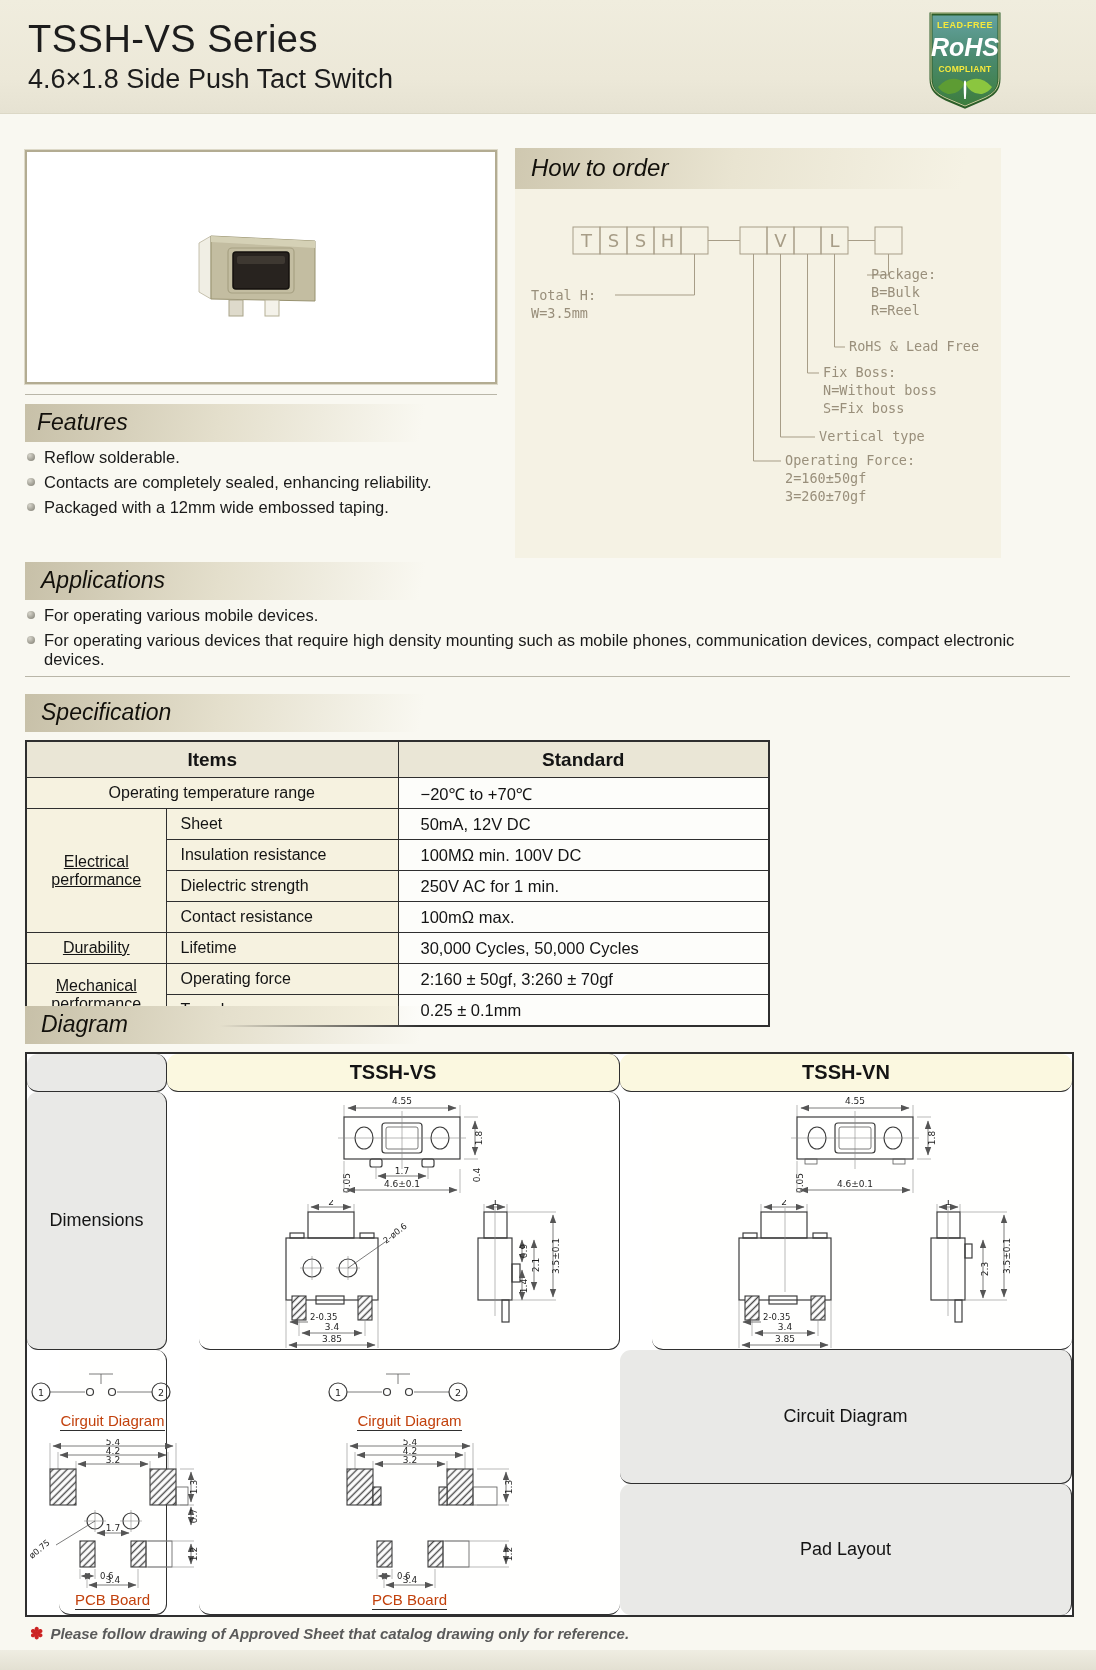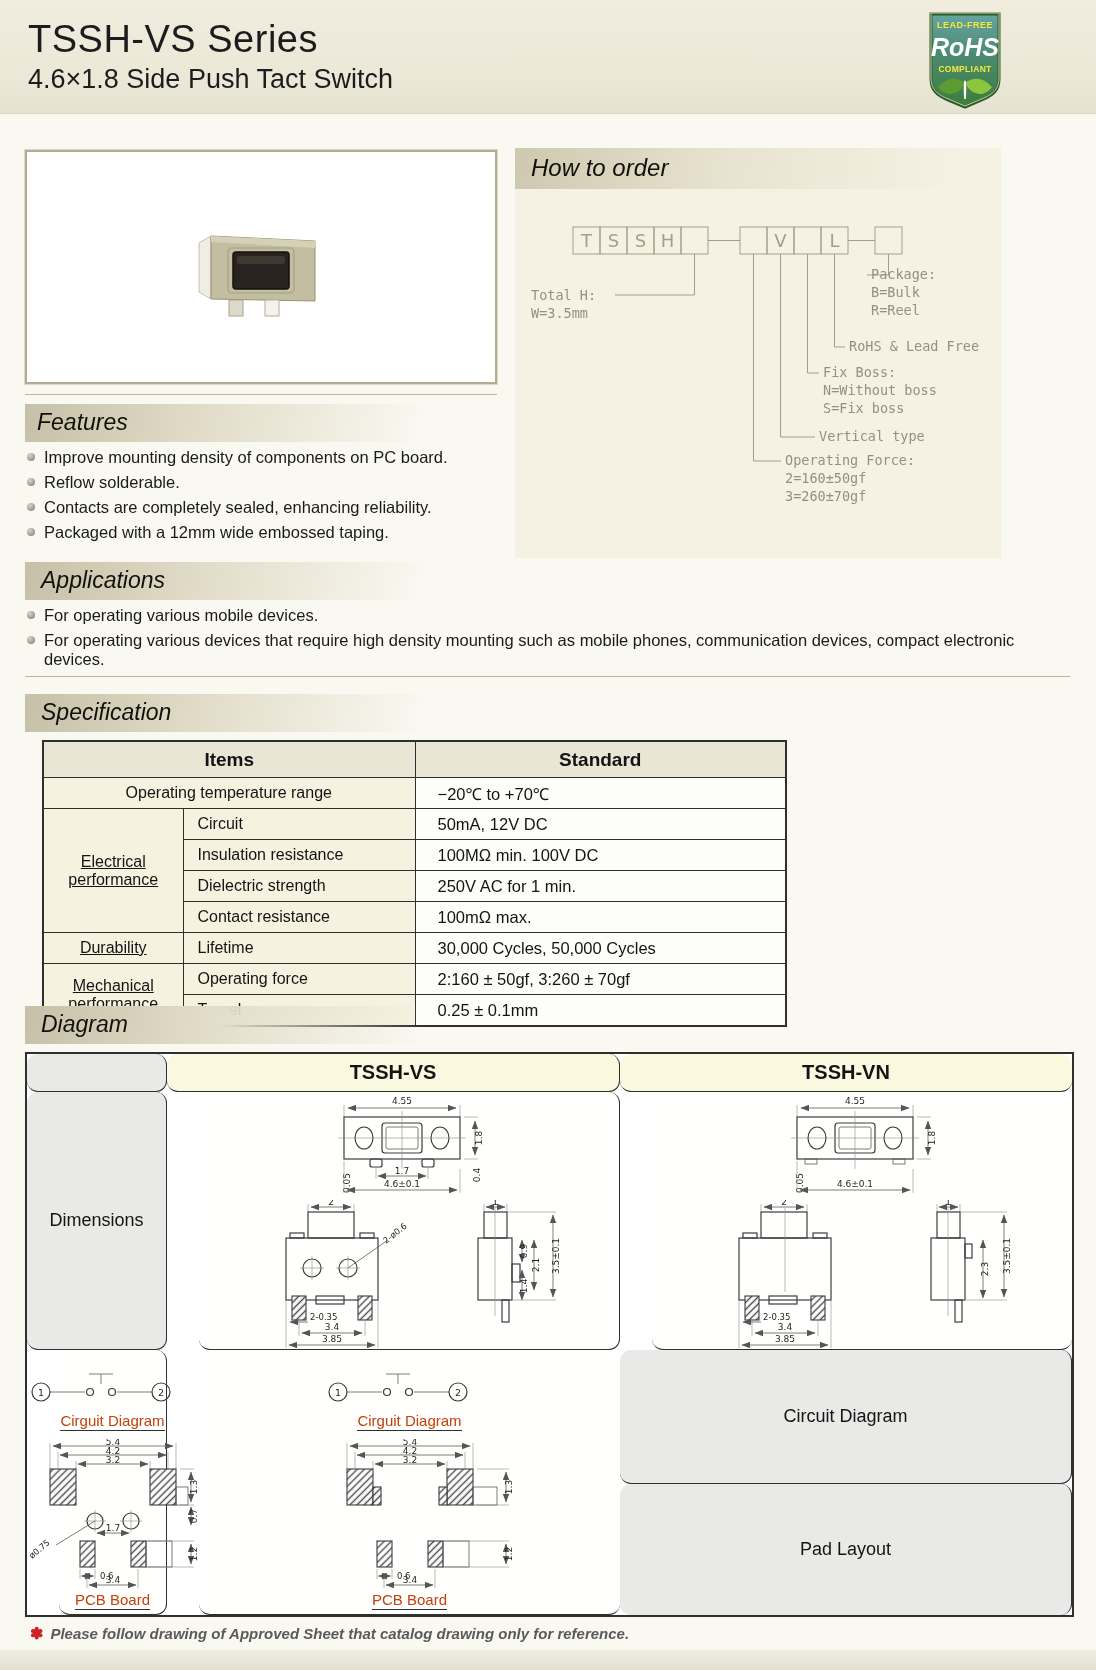--- a/index.html
+++ b/index.html
@@ -33,21 +33,21 @@
   .oltr{font-family:"DejaVu Sans",sans-serif;font-size:18px;fill:#a79d87;text-anchor:middle;}
   .oln{stroke:#a79d87;stroke-width:1;fill:none;}
 
   
   .bullets{position:absolute;left:27px;margin:0;padding:0;list-style:none;}
   .bullets li{position:relative;padding-left:17px;font-size:16.5px;line-height:19px;margin-bottom:6px;color:#1a1a1a;}
   .dot{position:absolute;left:0;top:5px;width:8px;height:8px;border-radius:50%;
        background:radial-gradient(circle at 35% 30%,#cfcdc3 10%,#8f8d82 80%);}
 
   
-  table.spec{position:absolute;left:42px;top:740px;border-collapse:collapse;table-layout:fixed;
+  table.spec{position:absolute;left:25px;top:740px;border-collapse:collapse;table-layout:fixed;
              width:743px;font-size:16px;}
   table.spec,table.spec th,table.spec td{border:1px solid #2f2f2f;}
   table.spec{border:2px solid #2f2f2f;}
   table.spec th{background:#eae6d6;font-size:19px;font-weight:bold;height:33px;}
   table.spec td{height:28px;}
   td.cat{background:#f6f2e0;text-align:center;padding:0 6px;text-decoration:underline;}
   td.item{background:#f6f2e0;padding-left:14px;}
   td.item.center{text-align:center;padding-left:0;}
   td.std{background:#fdfdfa;padding-left:22px;font-size:16.5px;}
 
@@ -182,21 +182,20 @@
       <polyline points="238.5,65 238.5,272 266,272" class="oln"></polyline>
       <text x="270" y="276" class="otxt">Operating Force:</text>
       <text x="270" y="294" class="otxt">2=160±50gf</text>
       <text x="270" y="312" class="otxt">3=260±70gf</text>
     </svg>
   </div>
 
   <div class="hrline" style="left:25px;top:394px;width:472px;"></div>
   <div class="band" style="top:404px;padding-left:12px;">Features</div>
   <ul class="bullets" style="top:448px;width:480px;">
-    <li><span class="dot"></span><span>Improve mounting density of components on PC board.</span></li>
     <li><span class="dot"></span><span>Reflow solderable.</span></li>
     <li><span class="dot"></span><span>Contacts are completely sealed, enhancing reliability.</span></li>
     <li><span class="dot"></span><span>Packaged with a 12mm wide embossed taping.</span></li>
   </ul>
 
   <div class="band" style="top:562px;">Applications</div>
   <ul class="bullets" style="top:606px;width:1050px;">
     <li><span class="dot"></span><span>For operating various mobile devices.</span></li>
     <li><span class="dot"></span><span>For operating various devices that require high density mounting such as mobile phones, communication devices, compact electronic devices.</span></li>
   </ul>
@@ -213,21 +212,21 @@
         <tr>
       <th colspan="2">Items</th>
       <th>Standard</th>
     </tr>
     <tr>
       <td colspan="2" class="item center">Operating temperature range</td>
       <td class="std">−20℃ to +70℃</td>
     </tr>
     <tr>
       <td rowspan="4" class="cat">Electrical performance</td>
-      <td class="item">Circuit</td>
+      <td class="item">Sheet</td>
       <td class="std">50mA, 12V DC</td>
     </tr>
     <tr>
       <td class="item">Insulation resistance</td>
       <td class="std">100MΩ min. 100V DC</td>
     </tr>
     <tr>
       <td class="item">Dielectric strength</td>
       <td class="std">250V AC for 1 min.</td>
     </tr>

